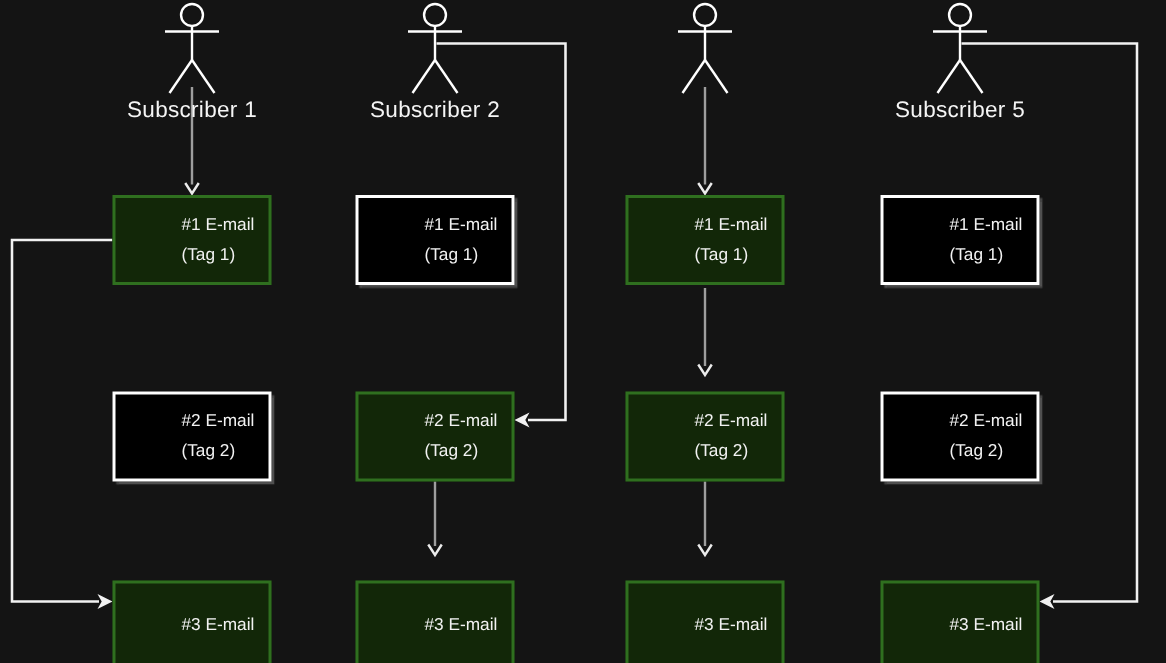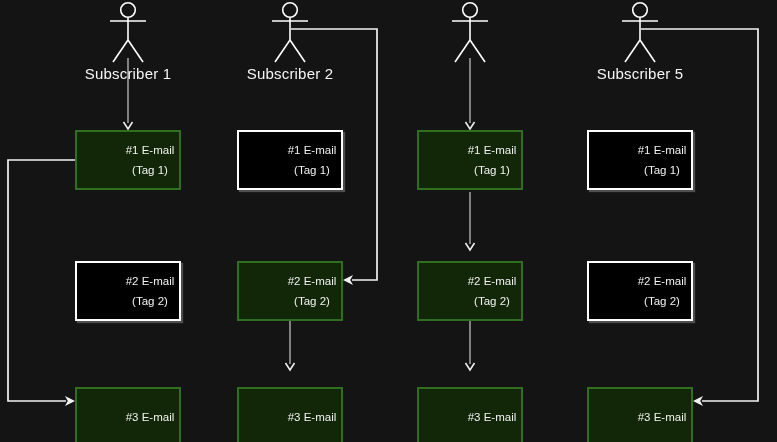--- a/index.html
+++ b/index.html
@@ -13,21 +13,21 @@
   #edges{position:absolute;left:0;top:0;z-index:1;}
   .actor{position:absolute;top:0;width:44px;height:64px;z-index:2;}
   .actor-label{
     position:absolute;top:65px;width:120px;
     text-align:center;color:#f5f5f5;font-size:15px;
     z-index:3;letter-spacing:.2px;
   }
   .email-box{
     position:absolute;width:106px;height:60px;
     box-sizing:border-box;z-index:2;
-    display:flex;flex-direction:column;align-items:center;justify-content:center;
+    display:flex;flex-direction:column;align-items:flex-start;justify-content:center;
     gap:5px;text-align:center;color:#f2f2f2;font-size:11.5px;line-height:15px;padding-left:44px;
   }
   .active{background:#122708;border:2px solid #2f6f1f;}
   .inactive{background:#000000;border:2px solid #ffffff;box-shadow:2px 2px 1px rgba(150,150,150,.45);}
   .email-tag:empty{display:none;}
   
   .c1{left:75px;}  .c2{left:237px;} .c3{left:417px;} .c4{left:587px;}
   .r1{top:130px;}  .r2{top:261px;}  .r3{top:387px;}
 </style>
 </head>

